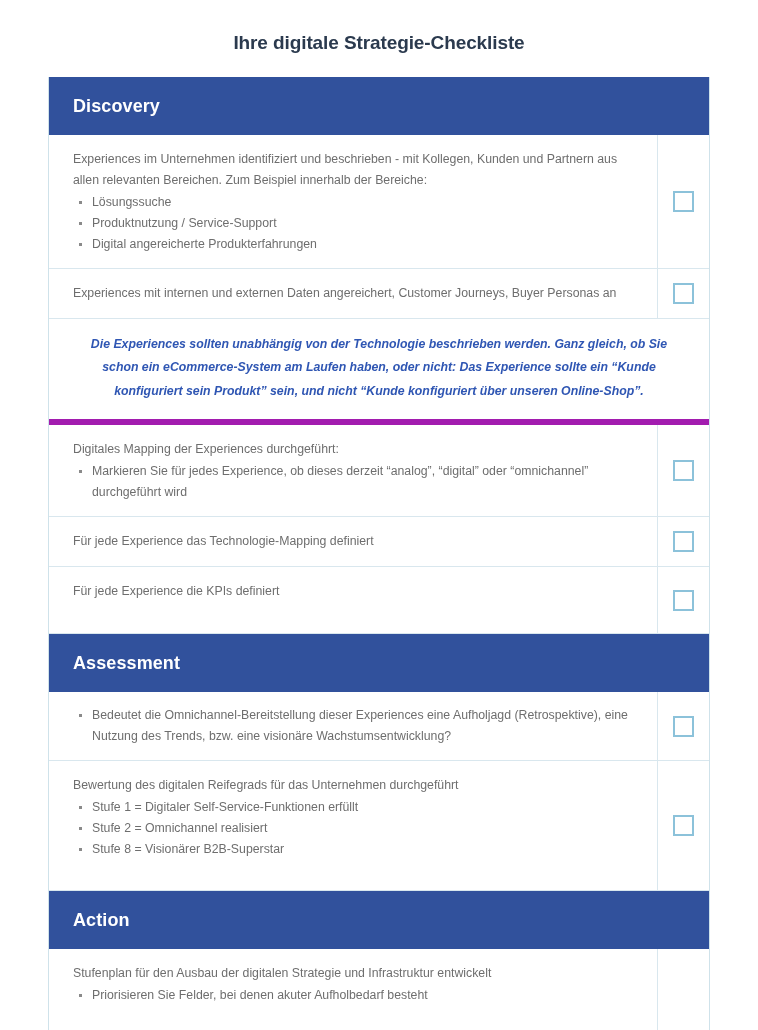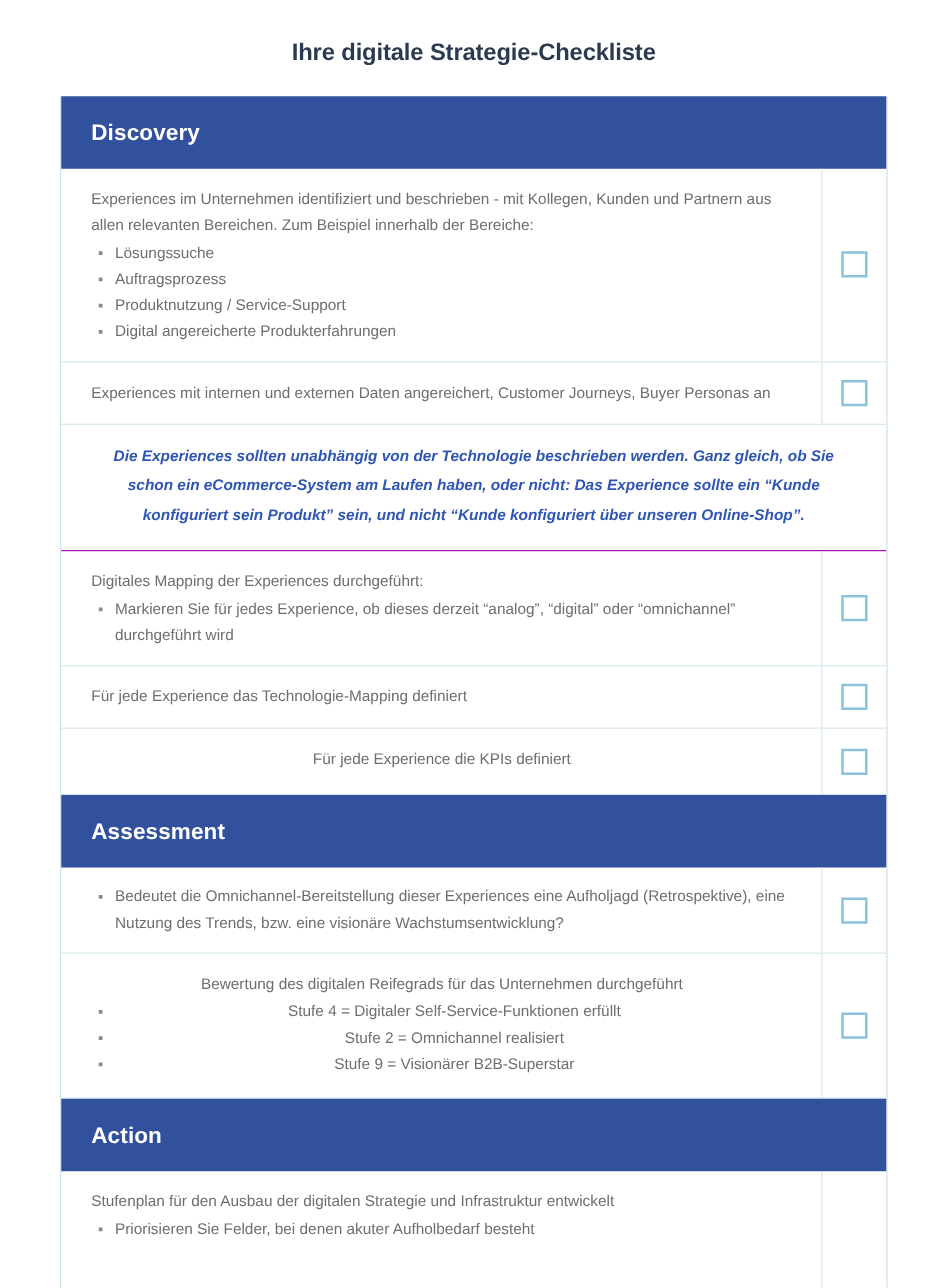--- a/index.html
+++ b/index.html
@@ -109,51 +109,50 @@
     position: absolute;
     left: 7px;
     top: 9px;
     width: 3px;
     height: 3px;
     background: #8a8a8a;
   }
 
   
   .note-row {
-    border-bottom: 1px solid #a21caf;
+    border-bottom: 6px solid #a21caf;
     padding: 14px 34px 16px 34px;
     box-sizing: border-box;
     text-align: center;
     color: #2f56b3;
     font-style: italic;
     font-weight: bold;
     font-size: 12.3px;
     line-height: 23.5px;
   }
 
   
-  .row.tall .row-text { padding-bottom: 16px; text-align: center; }
+  .row.tall .row-text { padding-bottom: 30px; }
   .row.xtall .row-text { padding-bottom: 44px; }
 </style>
 </head>
 <body>
 
 <div class="page">
 
   <h1 class="page-title">Ihre digitale Strategie-Checkliste</h1>
 
   <div class="checklist">
 
   <div class="section-head">Discovery</div>
       <div class="row">
         <div class="row-text">
           <p class="lead-line">Experiences im Unternehmen identifiziert und beschrieben - mit Kollegen, Kunden und Partnern aus allen relevanten Bereichen. Zum Beispiel innerhalb der Bereiche:</p>
           <ul class="bullets">
             <li>Lösungssuche</li>
-            <li>Auftragsprozess</li>
             <li>Produktnutzung / Service-Support</li>
             <li>Digital angereicherte Produkterfahrungen</li>
           </ul>
         </div>
         <div class="row-check">
           <span class="checkbox"></span>
         </div>
       </div>
       <div class="row">
         <div class="row-text">
@@ -199,23 +198,23 @@
           </ul>
         </div>
         <div class="row-check">
           <span class="checkbox"></span>
         </div>
       </div>
       <div class="row tall">
         <div class="row-text">
           <p class="lead-line">Bewertung des digitalen Reifegrads für das Unternehmen durchgeführt</p>
           <ul class="bullets">
-            <li>Stufe 4 = Digitaler Self-Service-Funktionen erfüllt</li>
+            <li>Stufe 1 = Digitaler Self-Service-Funktionen erfüllt</li>
             <li>Stufe 2 = Omnichannel realisiert</li>
-            <li>Stufe 9 = Visionärer B2B-Superstar</li>
+            <li>Stufe 8 = Visionärer B2B-Superstar</li>
           </ul>
         </div>
         <div class="row-check">
           <span class="checkbox"></span>
         </div>
       </div>
       <div class="section-head">Action</div>
       <div class="row xtall">
         <div class="row-text">
           <p class="lead-line">Stufenplan für den Ausbau der digitalen Strategie und Infrastruktur entwickelt</p>

